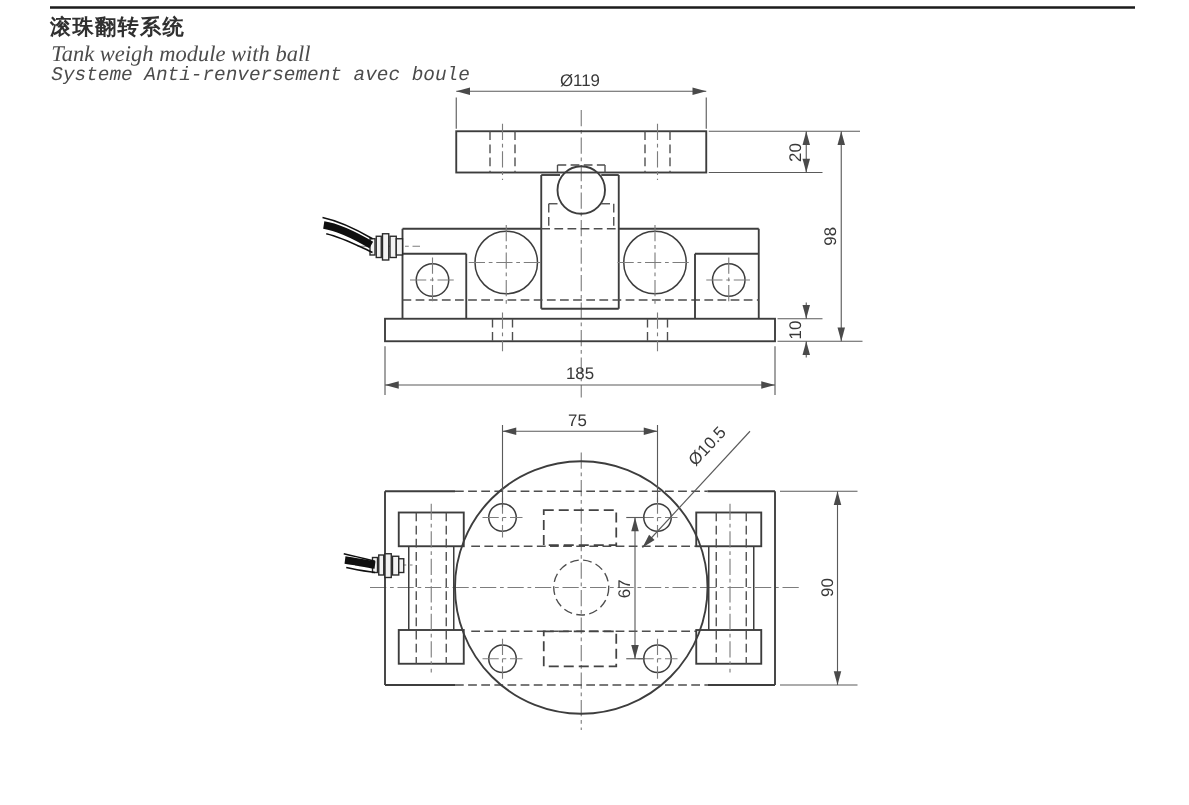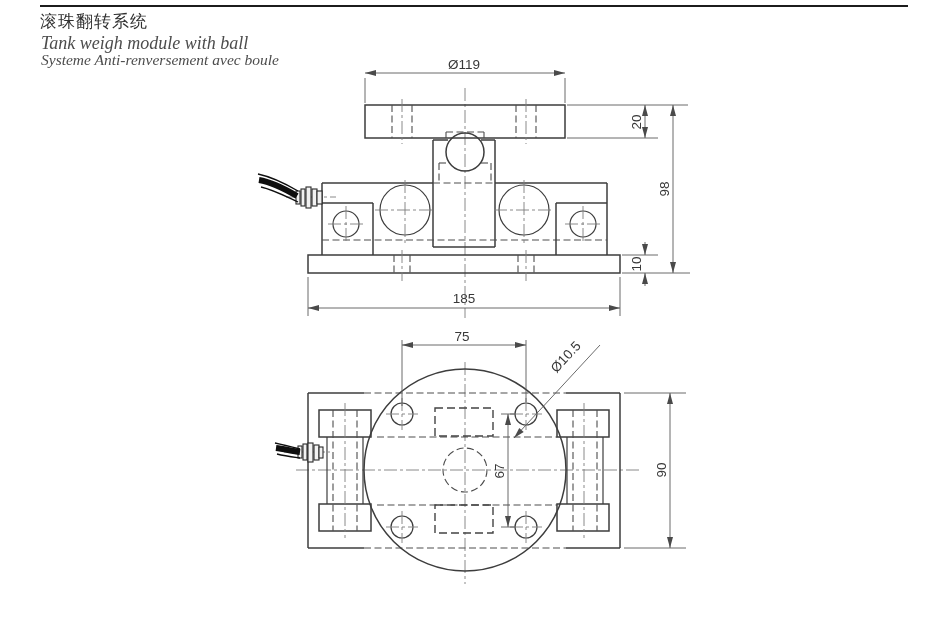--- a/index.html
+++ b/index.html
@@ -1,23 +1,23 @@
 <!DOCTYPE html>
 <html><head>
 <meta charset="utf-8">
 <style>
   html,body{margin:0;padding:0;background:#ffffff;}
   .page{position:relative;width:951px;height:644px;background:#ffffff;overflow:hidden;
         font-family:"Liberation Sans",sans-serif;}
   .toprule{position:absolute;left:40px;top:5px;width:868px;height:2px;background:#1c1c1c;}
   .title-zh{position:absolute;left:40px;top:10px;font-family:"DejaVu Sans",sans-serif;
-            font-weight:normal;font-size:17px;color:#303030;letter-spacing:1px;}
+            font-weight:bold;font-size:17px;color:#303030;letter-spacing:1px;}
   .title-en{position:absolute;left:41px;top:33px;font-family:"Liberation Serif",serif;
             font-style:italic;font-size:18px;color:#4c4c4c;}
-  .title-fr{position:absolute;left:41px;top:51px;font-family:Liberation Serif, serif;
+  .title-fr{position:absolute;left:41px;top:51px;font-family:Liberation Mono, monospace;
             font-style:italic;font-size:15.5px;color:#4c4c4c;}
   svg{position:absolute;left:0;top:0;}
   .obj {stroke:#3d3d3d;stroke-width:1.5;fill:none;}
   .obj2{stroke:#3d3d3d;stroke-width:1.2;fill:none;}
   .hid {stroke:#4e4e4e;stroke-width:1.1;fill:none;stroke-dasharray:7 3.5;}
   .hidb{stroke:#434343;stroke-width:1.4;fill:none;stroke-dasharray:8 4;}
   .cl  {stroke:#7d7d7d;stroke-width:0.9;fill:none;stroke-dasharray:13 3 3 3;}
   .dim {stroke:#5a5a5a;stroke-width:0.9;fill:none;}
   .dimt{font-family:"Liberation Sans",sans-serif;font-size:13.5px;fill:#383838;}
   .rib {stroke:#2a2a2a;stroke-width:1.1;fill:#f2f2f2;}

